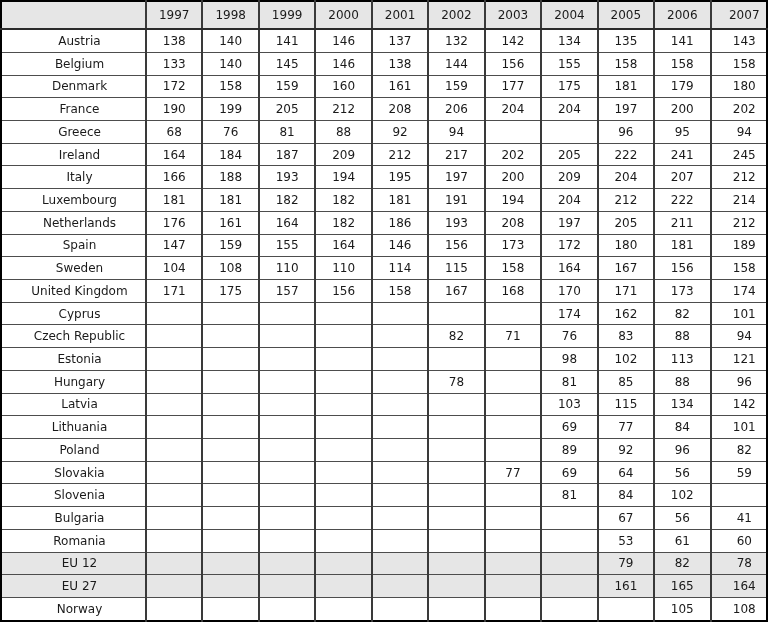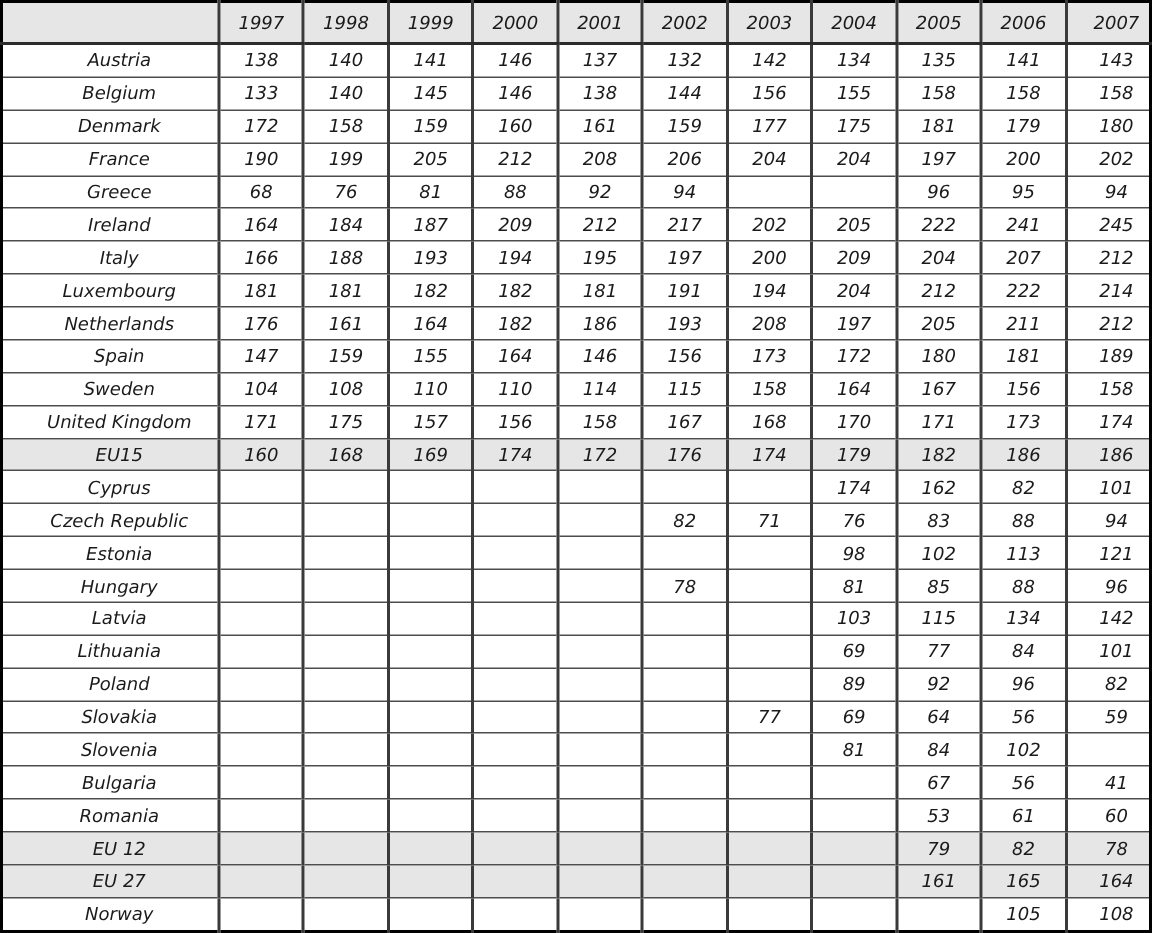--- a/index.html
+++ b/index.html
@@ -5,21 +5,20 @@
   html, body {
     margin: 0;
     padding: 0;
     background: #ffffff;
     font-family: "DejaVu Sans", "Liberation Sans", sans-serif;
   }
   .table-wrap {
     width: 768px;
     height: 622px;
     box-sizing: border-box;
-    font-style: italic;
   }
   table.data-table {
     width: 768px;
     height: 622px;
     box-sizing: border-box;
     border-collapse: collapse;
     table-layout: fixed;
     border: 2px solid #000000;
     font-size: 12px;
     color: #1a1a1a;
@@ -239,34 +238,20 @@
           <td>157</td>
           <td>156</td>
           <td>158</td>
           <td>167</td>
           <td>168</td>
           <td>170</td>
           <td>171</td>
           <td>173</td>
           <td>174</td>
         </tr>
-        <tr class="shaded">
-          <td class="row-label">EU15</td>
-          <td>160</td>
-          <td>168</td>
-          <td>169</td>
-          <td>174</td>
-          <td>172</td>
-          <td>176</td>
-          <td>174</td>
-          <td>179</td>
-          <td>182</td>
-          <td>186</td>
-          <td>186</td>
-        </tr>
         <tr>
           <td class="row-label">Cyprus</td>
           <td></td>
           <td></td>
           <td></td>
           <td></td>
           <td></td>
           <td></td>
           <td></td>
           <td>174</td>

